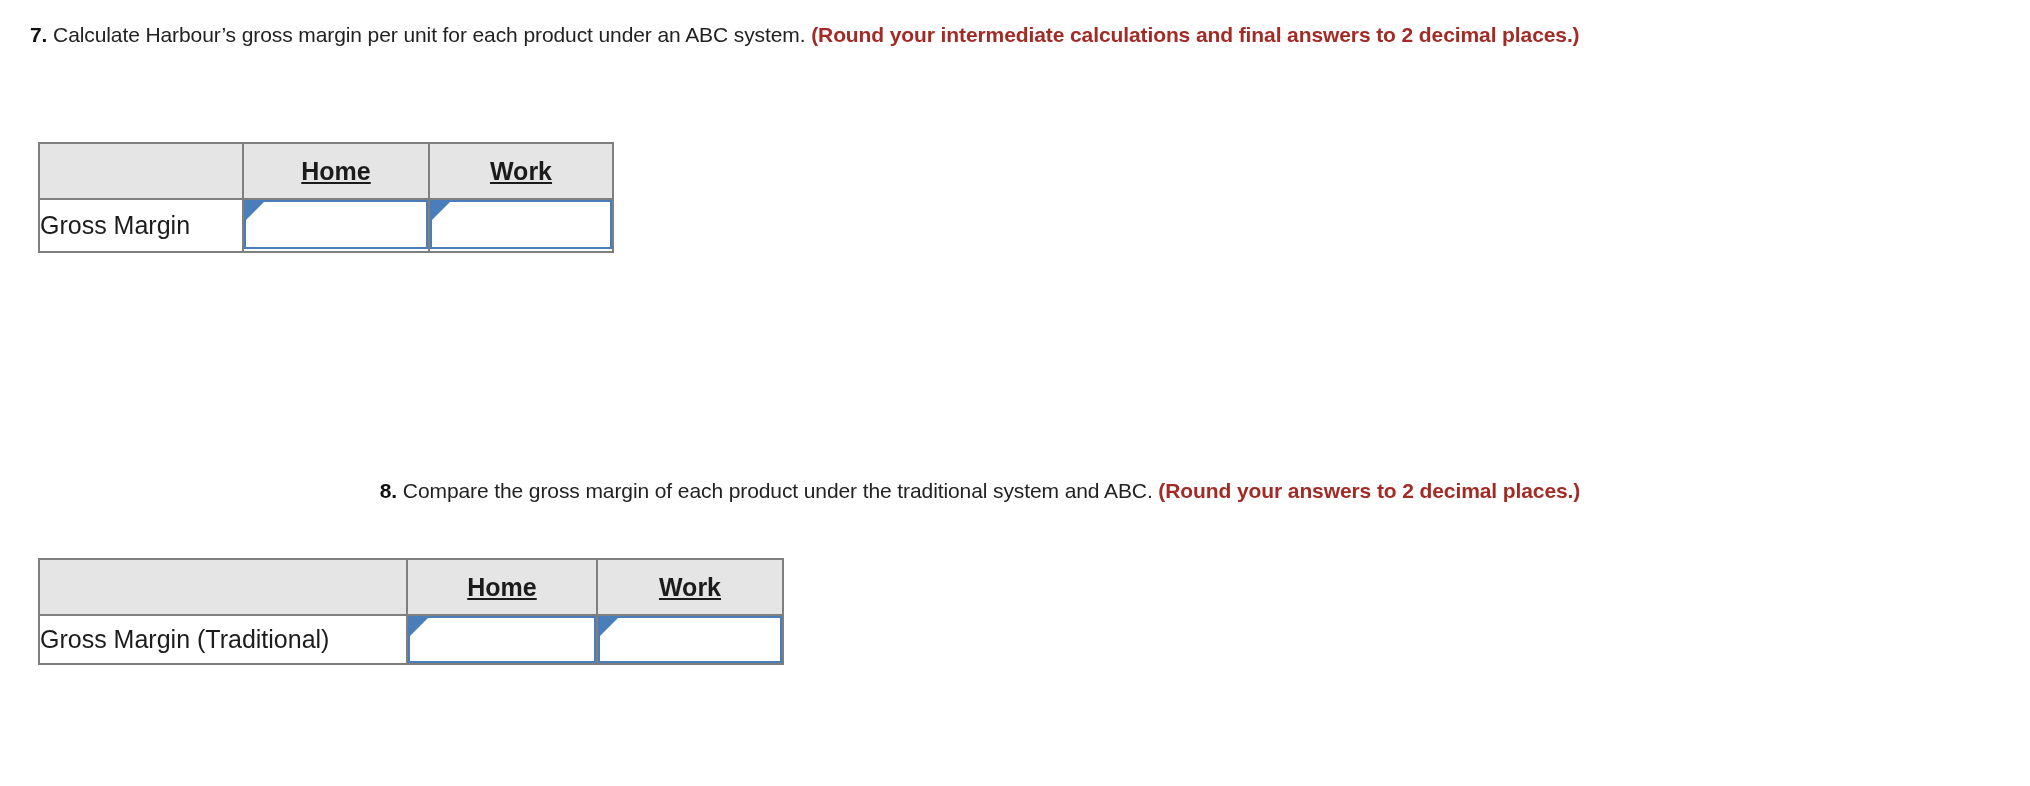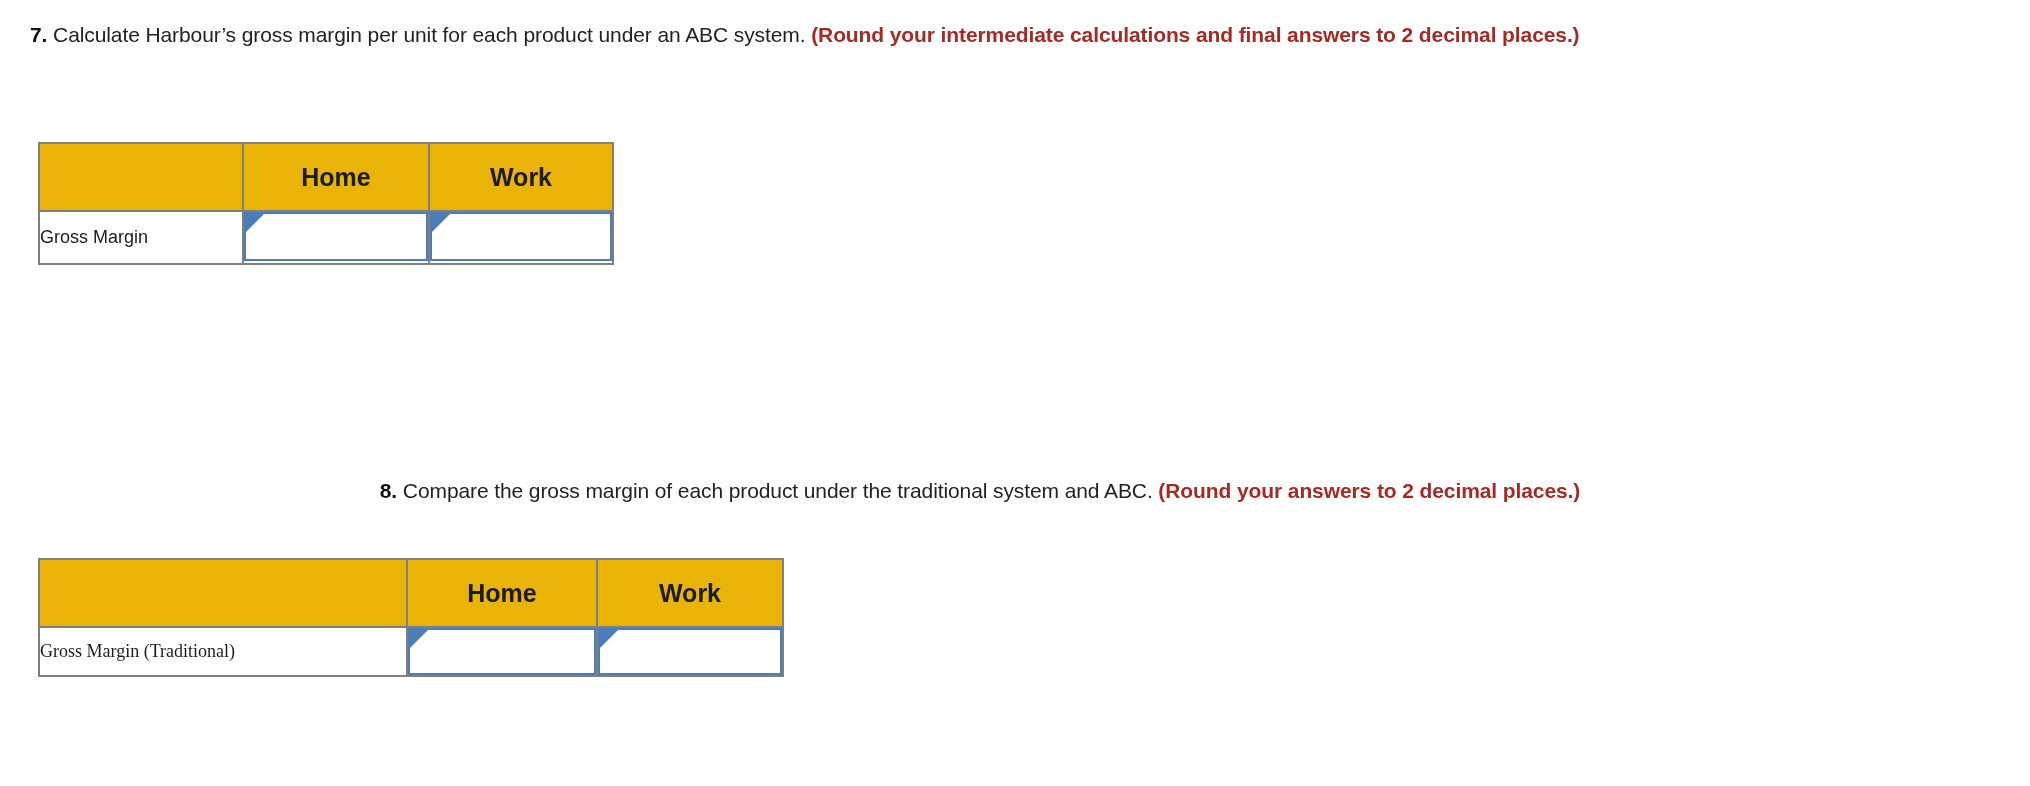--- a/index.html
+++ b/index.html
@@ -45,34 +45,35 @@
     table-layout: fixed;
     border: 0;
   }
   .answer-table td, .answer-table th {
     padding: 0;
     margin: 0;
     border: 2px solid #7f7f7f;
   }
 
   .hdr-blank, .hdr-col {
-    background: #eab308;
-    height: 68px;
+    background: #e5e5e5;
+    height: 56px;
+    text-decoration: underline;
   }
   .hdr-col {
     text-align: center;
     font-size: 25px;
     font-weight: bold;
     color: #1b1b1b;
     vertical-align: middle;
   }
 
   .row-label {
     background: #ffffff;
-    font-size: 18px;
+    font-size: 25px;
     font-weight: normal;
     color: #1c1c1c;
     vertical-align: middle;
     padding-left: 9px;
     height: 51px;
     white-space: nowrap;
   }
 
   
   .input-cell {
@@ -110,21 +111,21 @@
   #table-q7 .c2 { width: 184px; }
   #table-q7 .row-label { height: 53px; }
   #table-q7 .input-cell { height: 53px; }
   #table-q7 .input-box { height: 49px; }
 
   
   #table-q8 { left: 38px; top: 558px; width: 744px; }
   #table-q8 .c0 { width: 368px; }
   #table-q8 .c1 { width: 190px; }
   #table-q8 .c2 { width: 186px; }
-  #table-q8 .row-label { height: 45px; font-family: Liberation Serif, serif; }
+  #table-q8 .row-label { height: 45px; }
   #table-q8 .input-cell { height: 45px; }
   #table-q8 .input-box { height: 41px; }
 </style>
 </head>
 <body>
 
 <div class="question" id="question7">
   <span class="q-num">7.</span><span class="q-text"> Calculate Harbour’s gross margin per unit for each product under an ABC system. </span><span class="q-note">(Round your intermediate calculations and final answers to 2 decimal places.)</span>
 </div>
 

